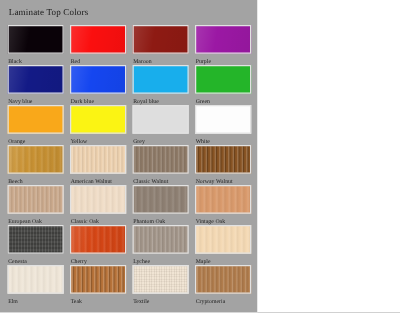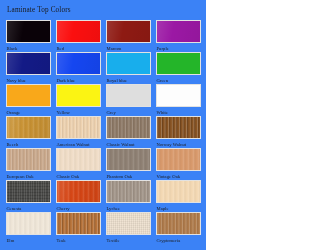--- a/index.html
+++ b/index.html
@@ -5,21 +5,21 @@
   * { margin:0; padding:0; box-sizing:border-box; }
   html, body {
     width:206px; height:250px;
     background:#ffffff;
     font-family:"Liberation Serif", serif;
     overflow:hidden;
   }
   #page {
     width:206px; height:250px;
     position:relative;
-    background:#3b82f6;
+    background:#a3a3a3;
     padding:6px 0 0 6px;
   }
   #title {
     font-family:"Liberation Serif", serif;
     font-size:7.2px;
     line-height:9px;
     color:#1a1a1a;
     letter-spacing:0.15px;
     margin:0 0 5px 1px;
   }

